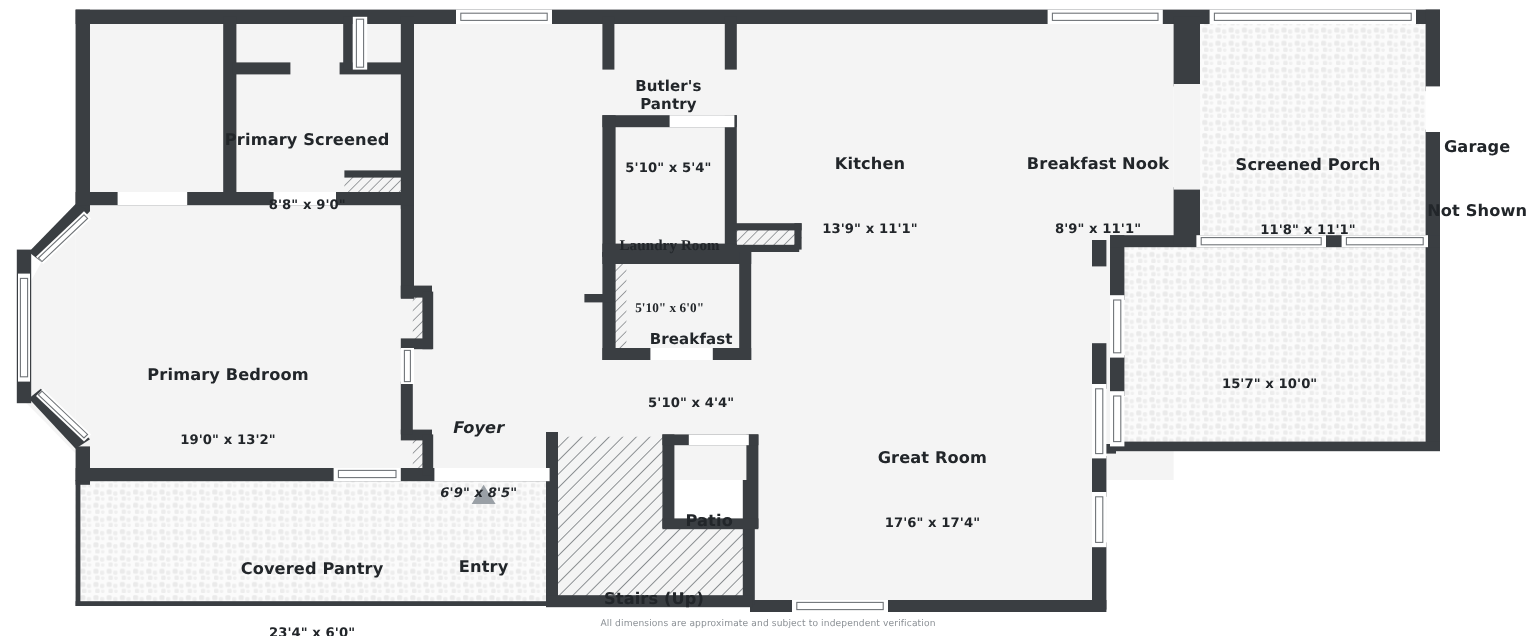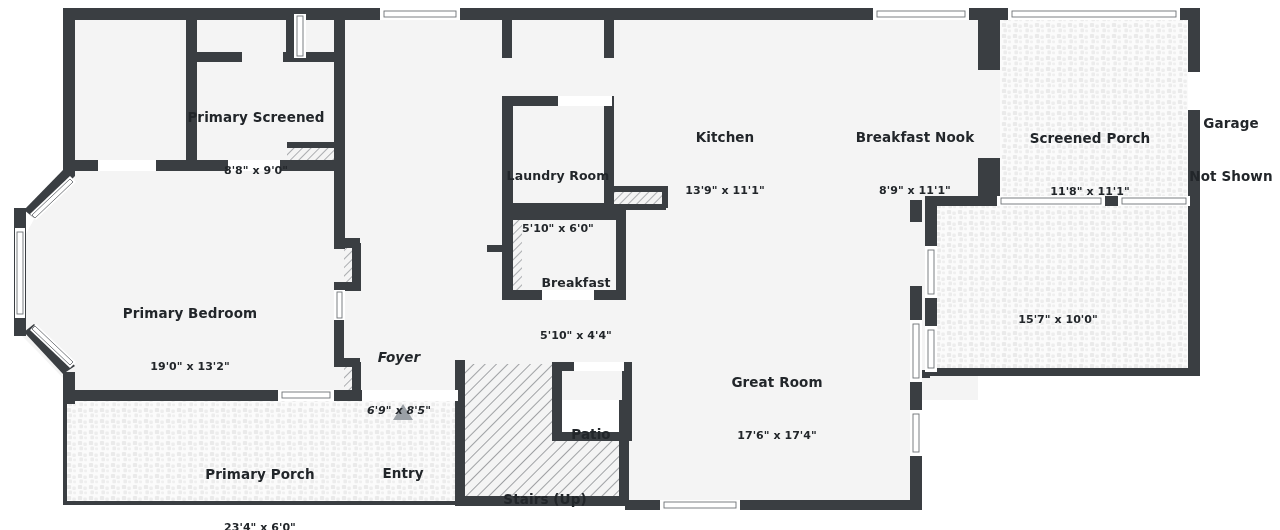--- a/index.html
+++ b/index.html
@@ -292,22 +292,27 @@
     <polygon points="403,404 413,420 393,420" fill="#9aa0a6"></polygon>
   </svg>
 
 
   <div class="lbl" style="left:156px; top:72px; width:200px;">
     <span class="name">Primary Screened</span>
     <span class="dim">8'8" x 9'0"</span>
   </div>
 
 
-
-  <div class="lbl small" style="left:478px; top:131px; width:160px;">
+  <div class="lbl small" style="left:477px; top:27px; width:160px;">
+    <span class="name">Butler's
+Pantry</span>
+    <span class="dim">5'10" x 5'4"</span>
+  </div>
+
+  <div class="lbl small" style="left:478px; top:159px; width:160px;font-family:Liberation Serif, serif;">
     <span class="name">Laundry Room</span>
     <span class="dim">5'10" x 6'0"</span>
   </div>
 
   <div class="lbl small" style="left:496px; top:238px; width:160px;">
     <span class="name">Breakfast</span>
     <span class="dim">5'10" x 4'4"</span>
   </div>
 
   <div class="lbl" style="left:625px; top:92px; width:200px;">
@@ -342,31 +347,32 @@
   <div class="lbl" style="left:677px; top:337px; width:200px;">
     <span class="name">Great Room</span>
     <span class="dim">17'6" x 17'4"</span>
   </div>
 
   <div class="lbl" style="left:511px; top:389px; width:160px;">
     <span class="name">Patio</span>
   </div>
 
   <div class="lbl" style="left:160px; top:429px; width:200px;">
-    <span class="name">Primary Porch</span>
+    <span class="name">Covered Pantry</span>
     <span class="dim">23'4" x 6'0"</span>
   </div>
 
   <div class="lbl" style="left:465px; top:454px; width:160px;">
     <span class="name">Stairs (Up)</span>
   </div>
 
   <div class="lbl" style="left:343px; top:428px; width:120px;">
     <span class="name">Entry</span>
   </div>
 
   <div class="lbl" style="left:1151px; top:78px; width:160px;">
     <span class="name">Garage</span>
     <span class="name">Not Shown</span>
   </div>
 
+  <div class="footer-note">All dimensions are approximate and subject to independent verification</div>
 
 </div>
 
 </body></html>

